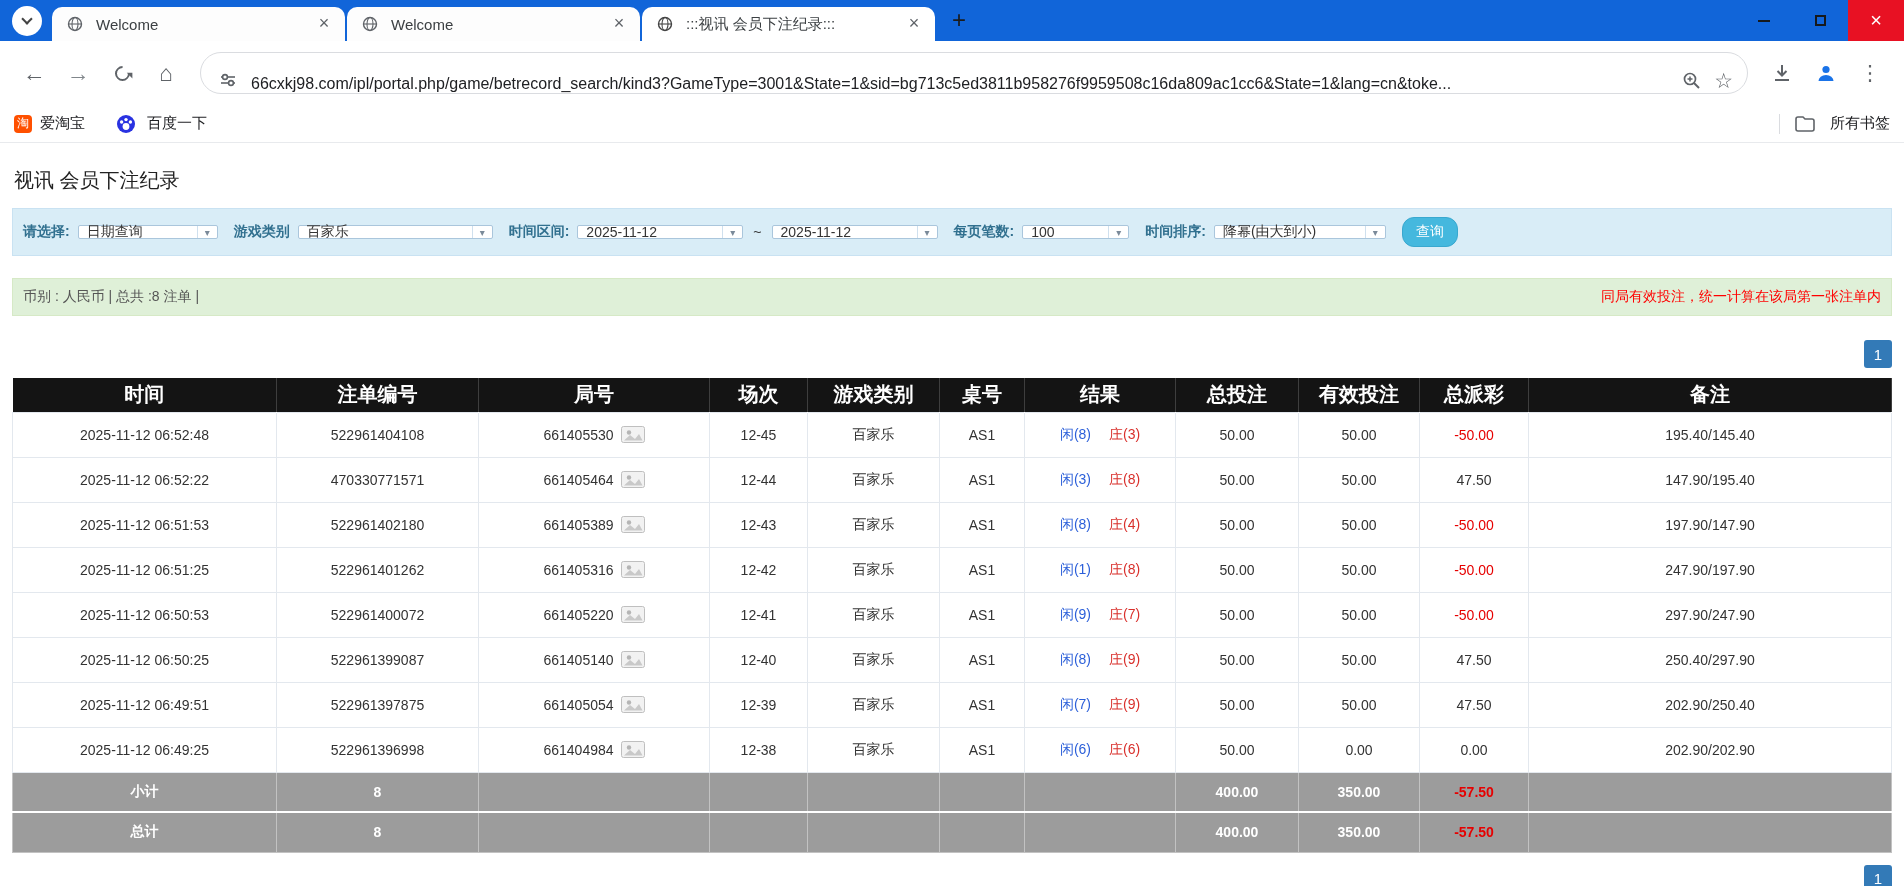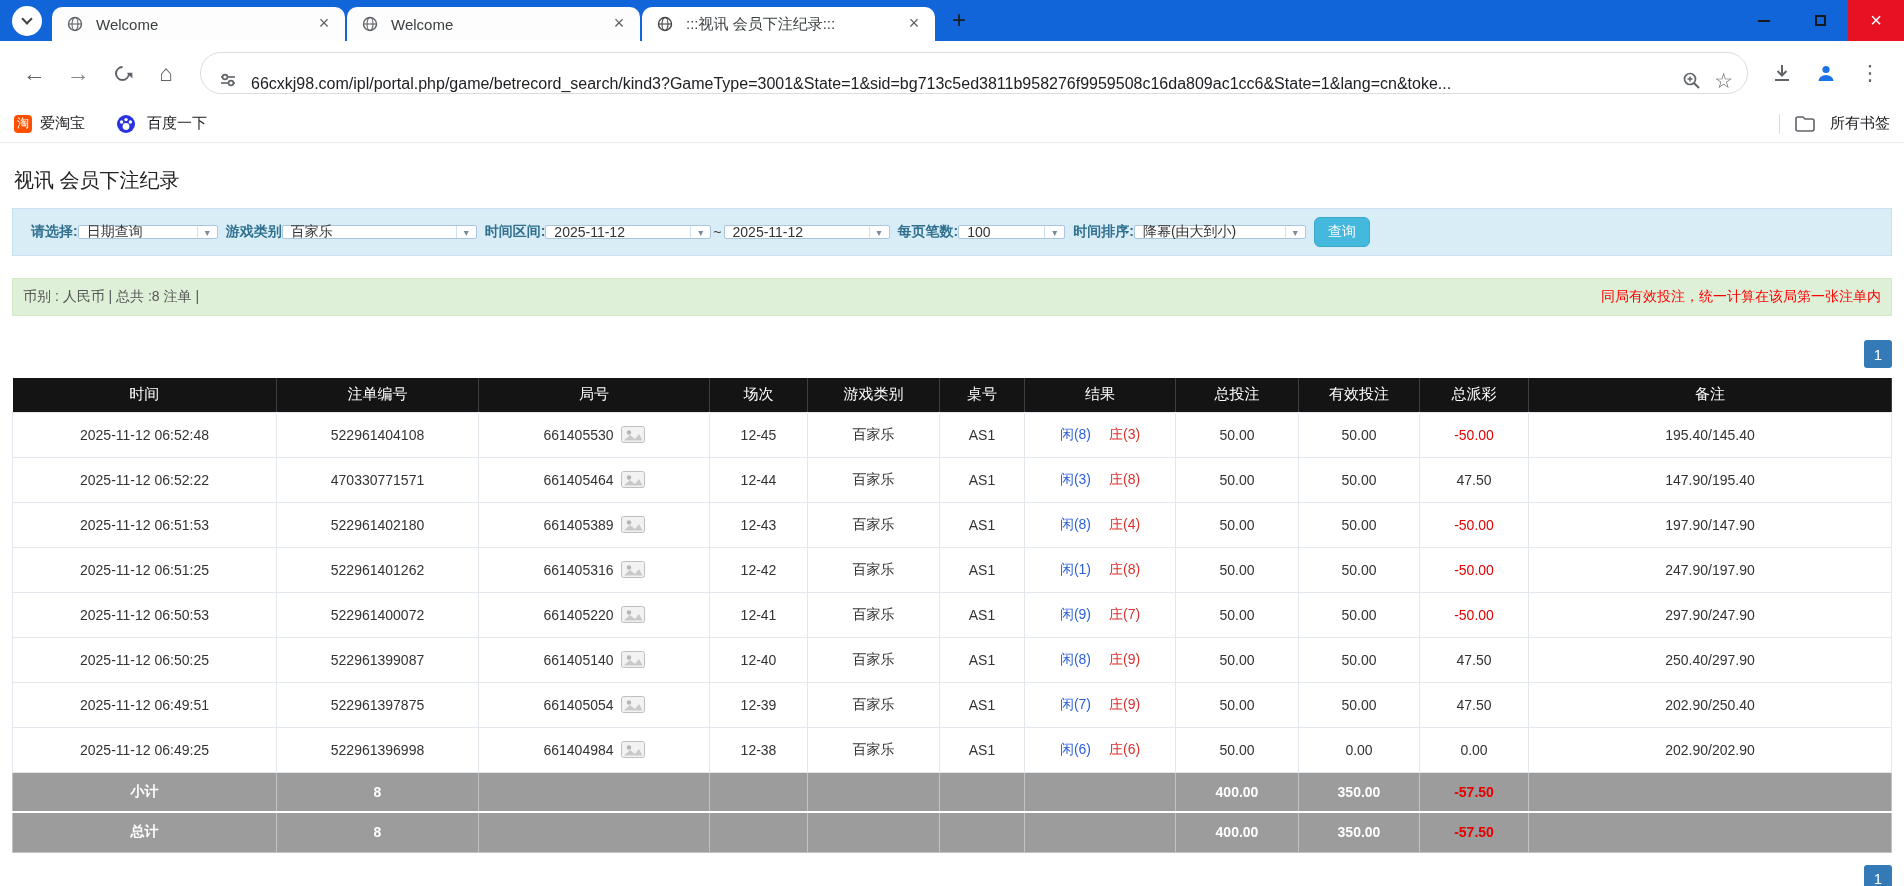--- a/index.html
+++ b/index.html
@@ -52,40 +52,40 @@
   .bookmarks { height:38px; display:flex; align-items:center; padding:0 14px; gap:28px; font-size:15px; color:#202124; border-bottom:1px solid #e8eaed; background:#fff; }
   .bm { display:flex; align-items:center; gap:8px; }
   .tao-icon { width:18px; height:18px; border-radius:4px; background:#ff5000; color:#fff; font-size:12px; display:flex; align-items:center; justify-content:center; }
   .bm-right { margin-left:auto; display:flex; align-items:center; gap:12px; }
   .v-div { width:1px; height:20px; background:#dadce0; }
 
   
   .content { padding:0 12px; }
   .page-title { font-size:20px; color:#222; font-weight:400; margin:24px 0 0 2px; }
 
-  .filter-bar { margin-top:14px; background:var(--filter_bg,#d9edf7); border:1px solid #c9e2f2; padding:8px 16px; display:flex; align-items:center; }
+  .filter-bar { margin-top:14px; background:var(--filter_bg,#d9edf7); border:1px solid #c9e2f2; padding:8px 8px; display:flex; align-items:center; gap:8px; }
   .f-label { font-size:14px; font-weight:bold; color:var(--label_blue,#31708f); margin-left:8px; white-space:nowrap; }
   .select { background:#fff; border:1px solid #aac6dc; height:14px; display:flex; align-items:center; border-radius:2px; cursor:pointer; }
   .sel-text { padding:0 8px; font-size:14px; color:#333; flex:1; white-space:nowrap; overflow:hidden; }
   .sel-caret { width:20px; align-self:stretch; border-left:1px solid #cfe0ee; display:flex; align-items:center; justify-content:center; color:#7a8a99; font-size:10px; }
   .w-140{width:140px} .w-195{width:195px} .w-166{width:166px} .w-107{width:107px} .w-172{width:172px}
   .tilde { font-size:14px; color:#333; padding:0 2px; }
-  .search-btn { height:30px; padding:0 13px; background:var(--accent_button,#45b8de); color:#fff; border:1px solid #39a8cf; border-radius:6px; font-size:14px; margin-left:8px; display:flex; align-items:center; cursor:pointer; }
+  .search-btn { height:30px; padding:0 13px; background:var(--accent_button,#45b8de); color:#fff; border:1px solid #39a8cf; border-radius:12px; font-size:14px; margin-left:8px; display:flex; align-items:center; cursor:pointer; }
 
   .summary-bar { margin-top:22px; background:var(--summary_bg,#dff0d8); border:1px solid #d6e9c6; height:38px; display:flex; align-items:center; padding:0 10px; font-size:14px; }
   .summary-left { color:#555; }
   .summary-right { margin-left:auto; color:var(--notice_red,#ff0000); }
 
   .pagination { display:flex; justify-content:flex-end; margin-top:24px; }
   .pagination.bottom { margin-top:12px; }
   .page-btn { min-width:28px; height:28px; padding:0 6px; background:var(--pagination_blue,#337ab7); color:#fff; display:flex; align-items:center; justify-content:center; font-size:15px; border-radius:3px; cursor:pointer; }
 
   .bet-table { width:100%; border-collapse:collapse; table-layout:fixed; margin-top:10px; }
   .bet-table th {
-    background:var(--header_bg,#111); color:#fff; font-size:15px; font-weight:normal;
+    background:var(--header_bg,#111); color:#fff; font-size:20px; font-weight:bold;
     height:34px; border-right:1px solid rgba(255,255,255,0.18);
   }
   .bet-table td {
     height:45px; text-align:center; font-size:14px; color:#333;
     border:1px solid #e3e8ee; overflow:hidden; white-space:nowrap;
   }
   .round-wrap { display:inline-flex; align-items:center; gap:7px; }
   .video-btn { display:inline-flex; cursor:pointer; }
   .xian { color:var(--xian_blue,#2b5fd9); }
   .zhuang { color:var(--zhuang_red,#d9302c); margin-left:18px; }

